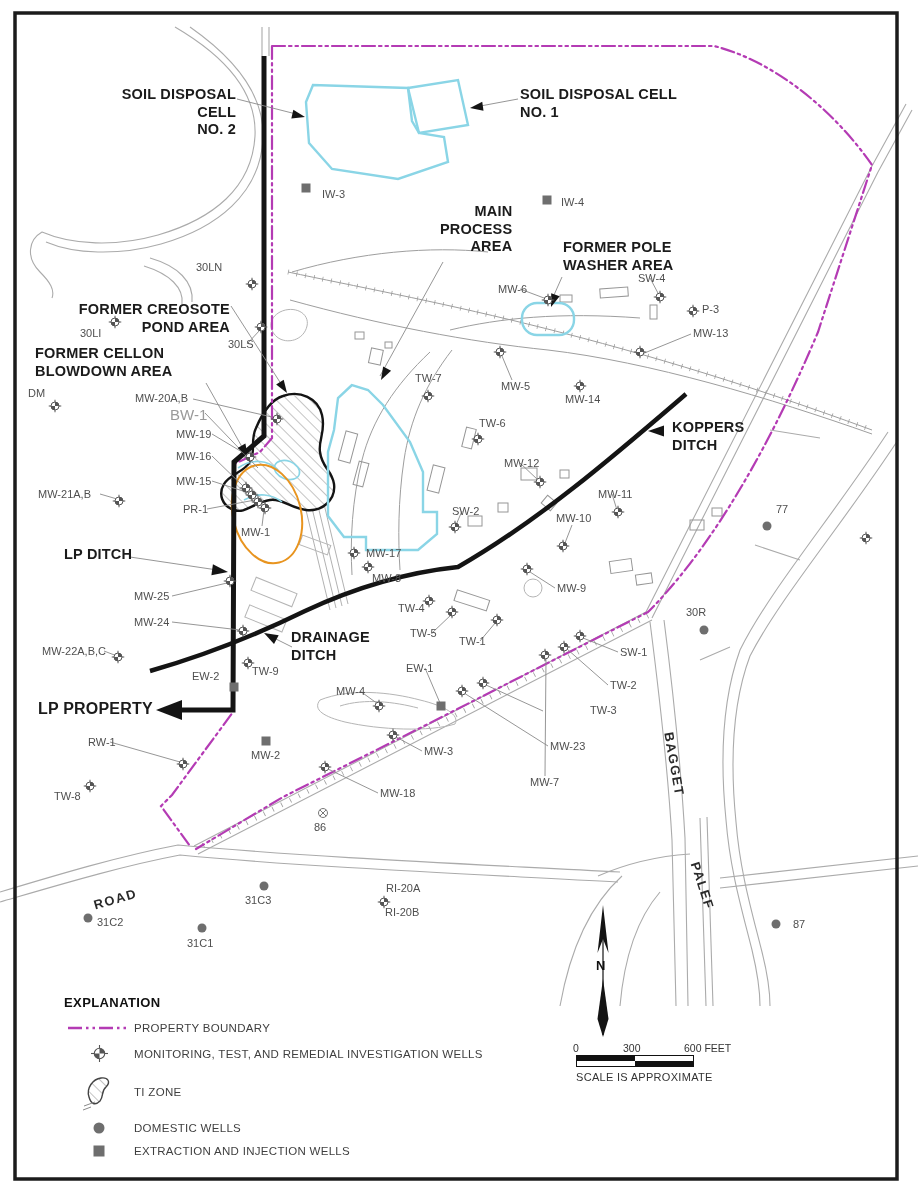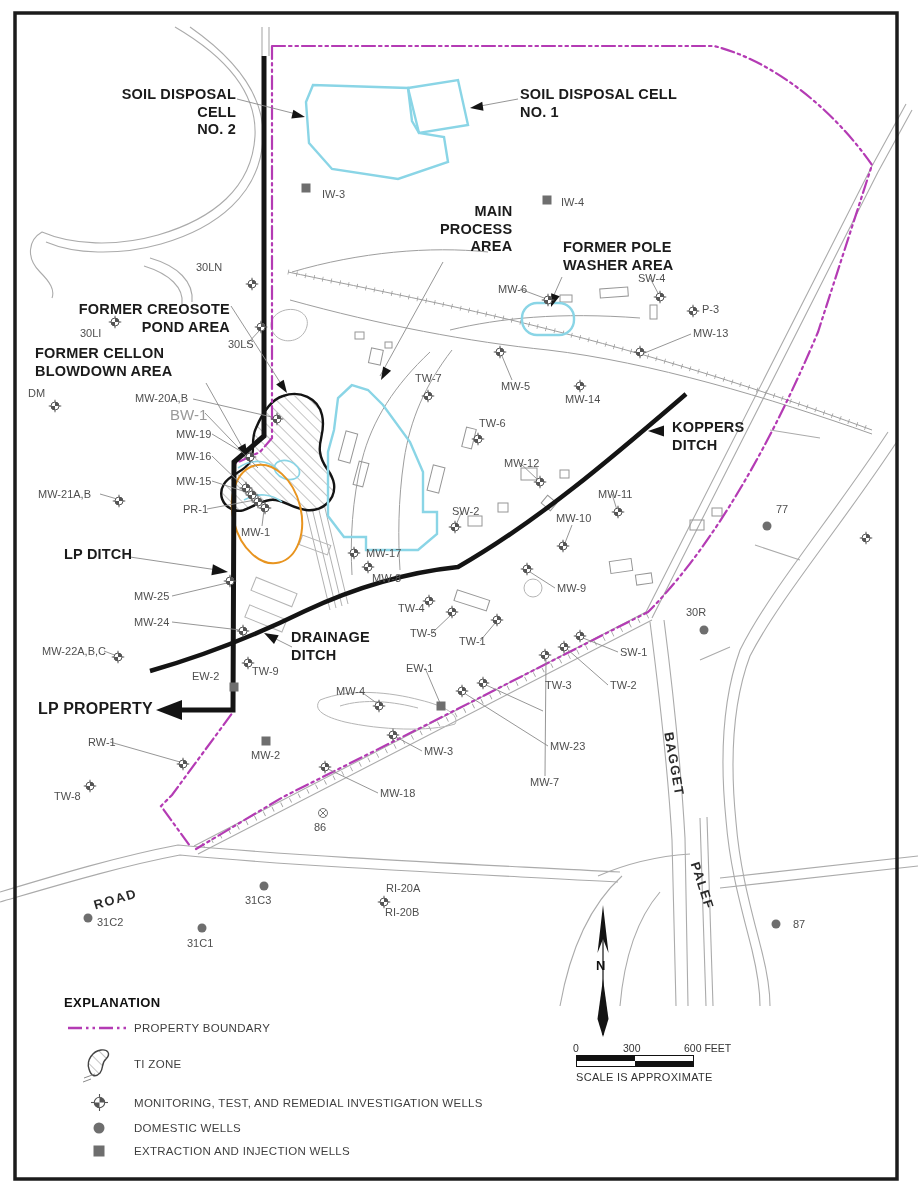--- a/index.html
+++ b/index.html
@@ -369,21 +369,21 @@
         <path d="M0 0 L0 4 A4 4 0 0 1 -4 0 Z" fill="#555"></path>
       </svg></div>
     <div class="well-label" style="left: 336px; top: 686px; text-align: center;">MW-4</div>
     <div class="sym" style="left: 483px; top: 683px;"><svg width="13" height="13" viewBox="-6.5 -6.5 13 13">
         <line x1="-6.5" y1="0" x2="6.5" y2="0" stroke="#555" stroke-width="1"></line>
         <line x1="0" y1="-6.5" x2="0" y2="6.5" stroke="#555" stroke-width="1"></line>
         <circle r="4" fill="#fff" stroke="#555" stroke-width="1"></circle>
         <path d="M0 0 L0 -4 A4 4 0 0 1 4 0 Z" fill="#555"></path>
         <path d="M0 0 L0 4 A4 4 0 0 1 -4 0 Z" fill="#555"></path>
       </svg></div>
-    <div class="well-label" style="left: 545px; top: 680px;">TW-3</div>
+    <div class="well-label" style="left: 545px; top: 705px; padding-left: 45px;">TW-3</div>
     <div class="sym" style="left: 462px; top: 691px;"><svg width="13" height="13" viewBox="-6.5 -6.5 13 13">
         <line x1="-6.5" y1="0" x2="6.5" y2="0" stroke="#555" stroke-width="1"></line>
         <line x1="0" y1="-6.5" x2="0" y2="6.5" stroke="#555" stroke-width="1"></line>
         <circle r="4" fill="#fff" stroke="#555" stroke-width="1"></circle>
         <path d="M0 0 L0 -4 A4 4 0 0 1 4 0 Z" fill="#555"></path>
         <path d="M0 0 L0 4 A4 4 0 0 1 -4 0 Z" fill="#555"></path>
       </svg></div>
     <div class="well-label" style="left: 550px; top: 741px;">MW-23</div>
     <div class="sym" style="left: 393px; top: 735px;"><svg width="13" height="13" viewBox="-6.5 -6.5 13 13">
         <line x1="-6.5" y1="0" x2="6.5" y2="0" stroke="#555" stroke-width="1"></line>
@@ -652,39 +652,39 @@
   <div class="legend-row">
     <span class="legend-sym">
       <svg width="62" height="6">
           <line x1="0" y1="3" x2="62" y2="3" stroke="#b43bb4" stroke-width="2.6" stroke-dasharray="14 4 2.5 4 2.5 4"></line>
         </svg>
     </span>
     <span class="legend-label">PROPERTY BOUNDARY</span>
   </div>
   <div class="legend-row">
     <span class="legend-sym">
-      <svg width="36" height="38" viewBox="0 0 36 38">
-        <path d="M 8,24 C 5,15 12,6 20,5 C 27,4 30,9 25,14 C 20,18 23,23 19,28 C 14,33 10,31 8,24 Z" fill="url(#hatch)" stroke="#444" stroke-width="1.4"></path>
-        <line x1="3" y1="33" x2="14" y2="29" stroke="#8a8a8a" stroke-width="1"></line>
-        <line x1="2" y1="37" x2="10" y2="34" stroke="#8a8a8a" stroke-width="1"></line>
-      </svg>
-    </span>
-    <span class="legend-label">TI ZONE</span>
-  </div>
-  <div class="legend-row">
-    <span class="legend-sym">
       <svg width="17" height="17" viewBox="-8.5 -8.5 17 17">
         <line x1="-8.5" y1="0" x2="8.5" y2="0" stroke="#555" stroke-width="1.1"></line>
         <line x1="0" y1="-8.5" x2="0" y2="8.5" stroke="#555" stroke-width="1.1"></line>
         <circle r="5.2" fill="#fff" stroke="#555" stroke-width="1.1"></circle>
         <path d="M0 0 L0 -5.2 A5.2 5.2 0 0 1 5.2 0 Z" fill="#555"></path>
         <path d="M0 0 L0 5.2 A5.2 5.2 0 0 1 -5.2 0 Z" fill="#555"></path>
       </svg>
     </span>
     <span class="legend-label">MONITORING, TEST, AND REMEDIAL INVESTIGATION WELLS</span>
+  </div>
+  <div class="legend-row">
+    <span class="legend-sym">
+      <svg width="36" height="38" viewBox="0 0 36 38">
+        <path d="M 8,24 C 5,15 12,6 20,5 C 27,4 30,9 25,14 C 20,18 23,23 19,28 C 14,33 10,31 8,24 Z" fill="url(#hatch)" stroke="#444" stroke-width="1.4"></path>
+        <line x1="3" y1="33" x2="14" y2="29" stroke="#8a8a8a" stroke-width="1"></line>
+        <line x1="2" y1="37" x2="10" y2="34" stroke="#8a8a8a" stroke-width="1"></line>
+      </svg>
+    </span>
+    <span class="legend-label">TI ZONE</span>
   </div>
   <div class="legend-row">
     <span class="legend-sym">
       <svg width="12" height="12">
           <circle cx="6" cy="6" r="5.5" fill="#6e6e6e"></circle>
         </svg>
     </span>
     <span class="legend-label">DOMESTIC WELLS</span>
   </div>
   <div class="legend-row">

